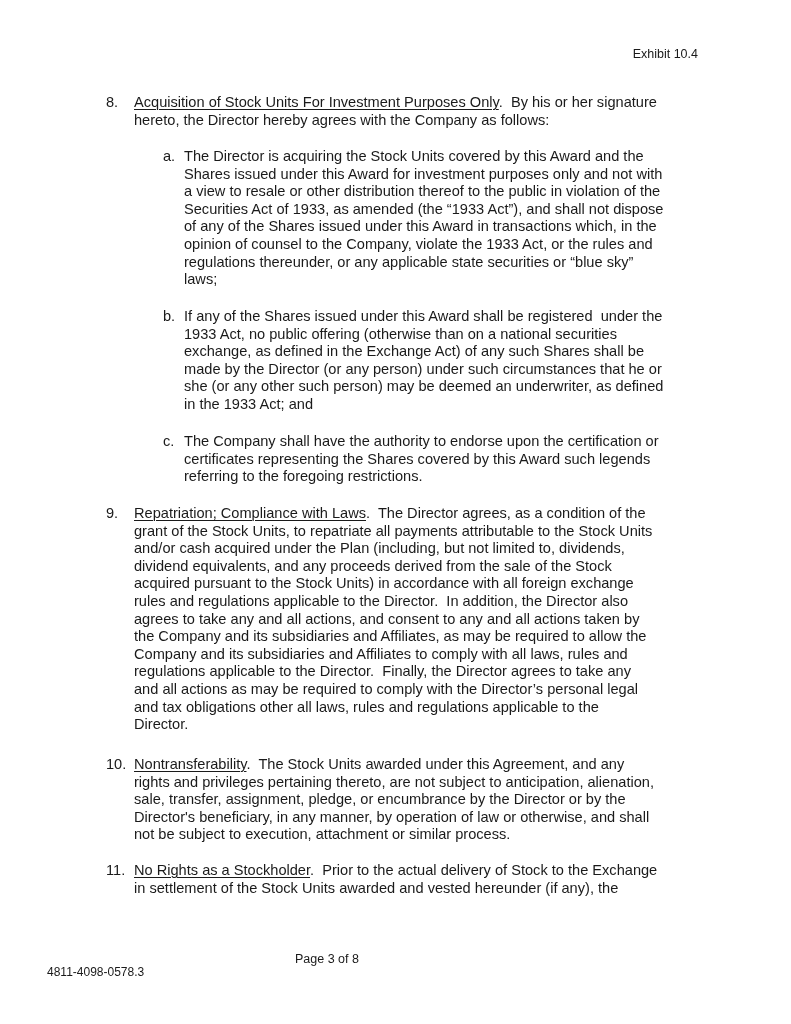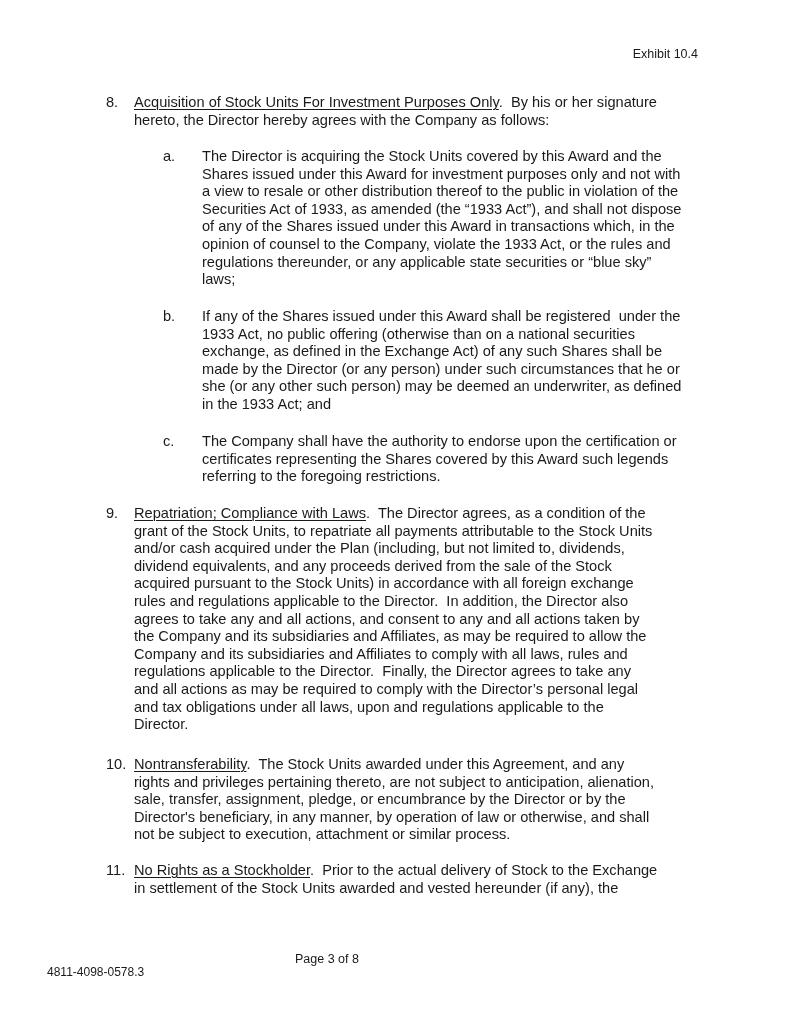--- a/index.html
+++ b/index.html
@@ -45,21 +45,21 @@
       width: 560px;
       font-size: 14.6px;
       line-height: 17.6px;
     }
     .sub .letter {
       position: absolute;
       left: 0;
       top: 0;
     }
     .sub .body {
-      margin-left: 39px;
+      margin-left: 21px;
       white-space: pre;
     }
     .heading {
       text-decoration: underline;
       text-underline-offset: 2px;
       text-decoration-thickness: 1px;
     }
     .page-number {
       position: absolute;
       top: 952px;
@@ -125,21 +125,21 @@
 <span>grant of the Stock Units, to repatriate all payments attributable to the Stock Units</span>
 <span>and/or cash acquired under the Plan (including, but not limited to, dividends,</span>
 <span>dividend equivalents, and any proceeds derived from the sale of the Stock</span>
 <span>acquired pursuant to the Stock Units) in accordance with all foreign exchange</span>
 <span>rules and regulations applicable to the Director.  In addition, the Director also</span>
 <span>agrees to take any and all actions, and consent to any and all actions taken by</span>
 <span>the Company and its subsidiaries and Affiliates, as may be required to allow the</span>
 <span>Company and its subsidiaries and Affiliates to comply with all laws, rules and</span>
 <span>regulations applicable to the Director.  Finally, the Director agrees to take any</span>
 <span>and all actions as may be required to comply with the Director’s personal legal</span>
-<span>and tax obligations under all laws, upon and regulations applicable to the</span>
+<span>and tax obligations other all laws, rules and regulations applicable to the</span>
 <span>Director.</span></div>
   </div>
 
   <div class="para" style="top:756px;">
     <span class="num">10.</span>
     <div class="body"><span class="heading">Nontransferability</span><span>.  The Stock Units awarded under this Agreement, and any</span>
 <span>rights and privileges pertaining thereto, are not subject to anticipation, alienation,</span>
 <span>sale, transfer, assignment, pledge, or encumbrance by the Director or by the</span>
 <span>Director's beneficiary, in any manner, by operation of law or otherwise, and shall</span>
 <span>not be subject to execution, attachment or similar process.</span></div>

